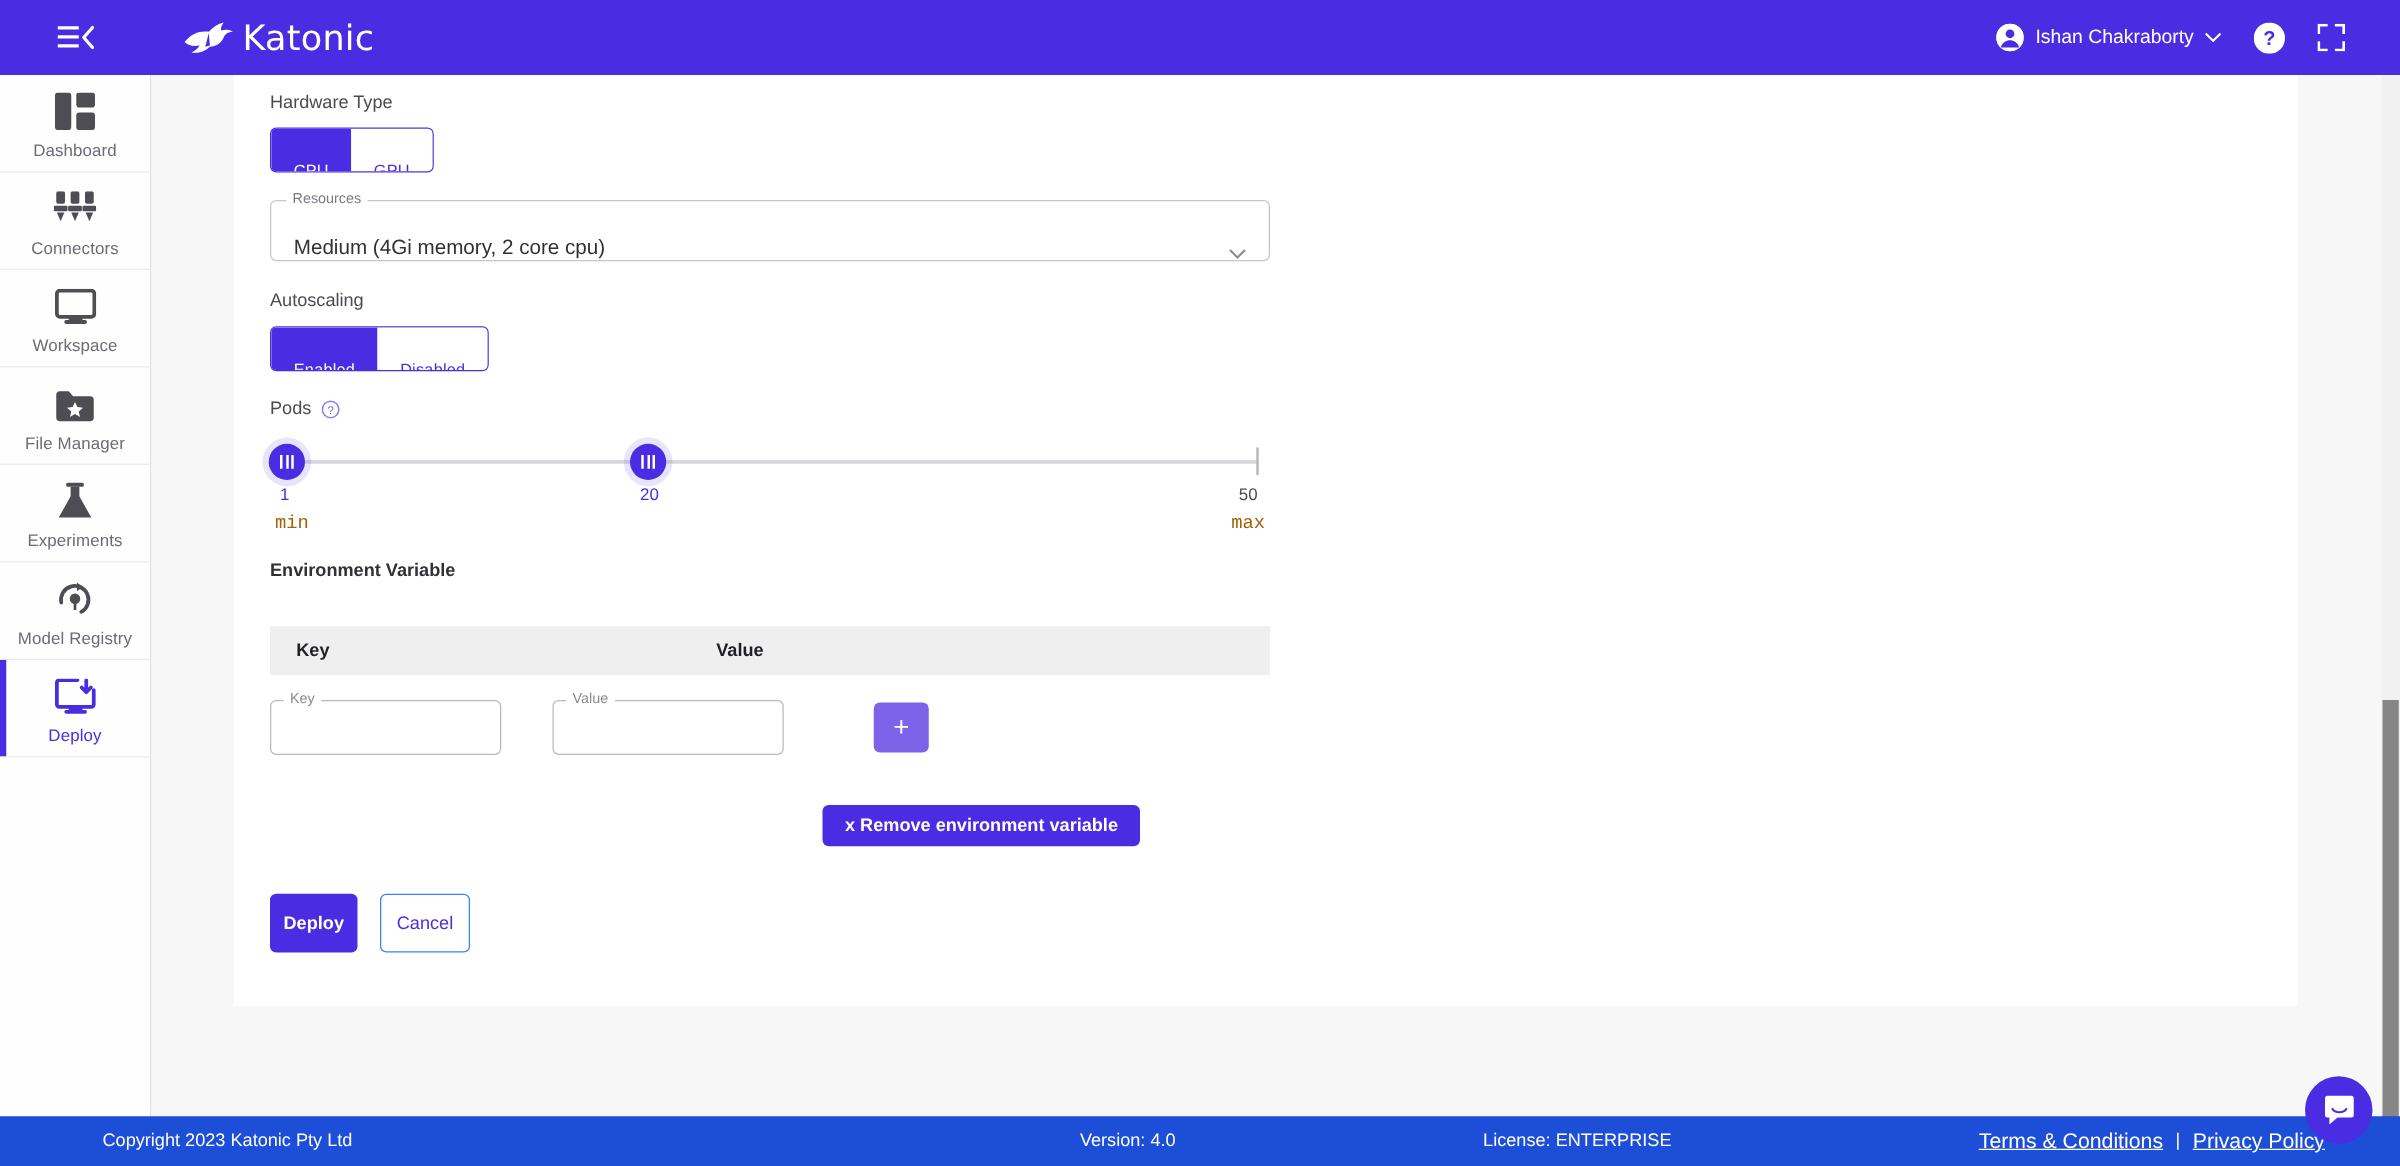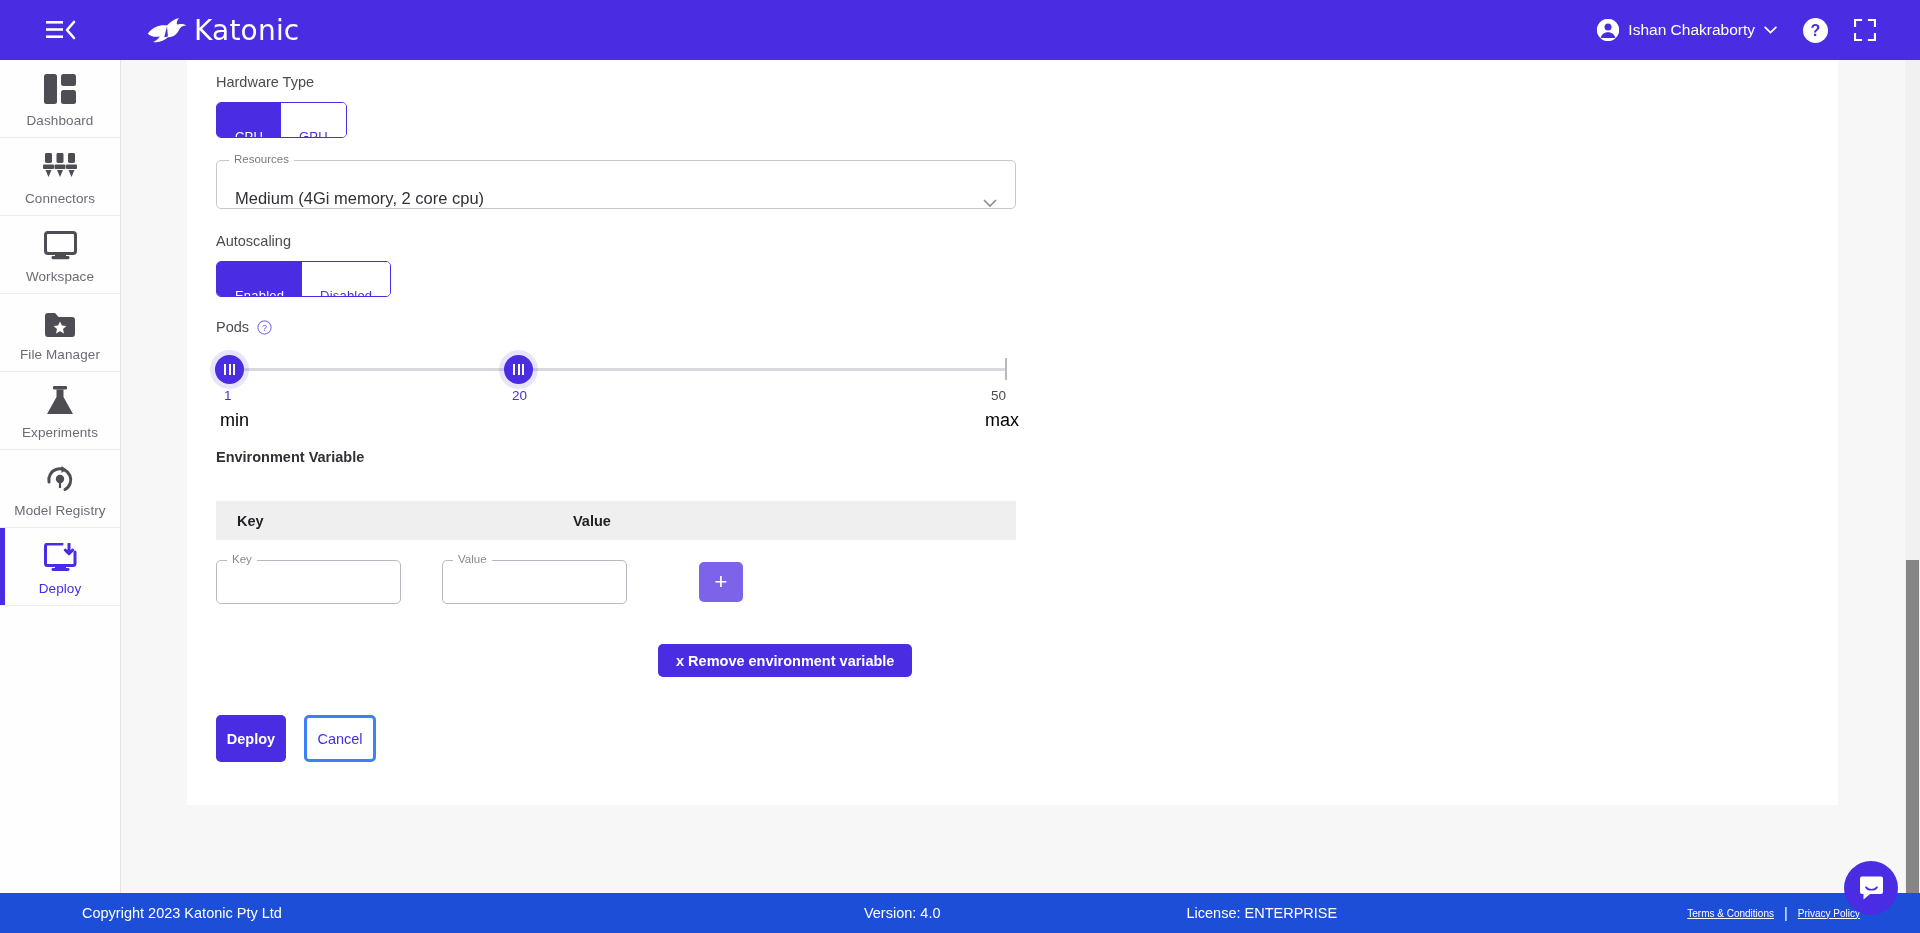--- a/index.html
+++ b/index.html
@@ -122,21 +122,21 @@
     background: #4a2ce2; display: flex; align-items: center; justify-content: center;
     cursor: grab; box-shadow: 0 0 0 5px rgba(74,44,226,0.13);
   }
   .thumb-bars { display: flex; gap: 2.5px; }
   .thumb-bars i { display: block; width: 2px; height: 11px; background: #fff; }
   .slider-val {
     position: absolute; top: 33px; font-size: 13.5px; color: #4a2ce2;
     font-family: "Liberation Sans", sans-serif;
   }
   .slider-cap {
-    position: absolute; top: 55px; font-size: 18px; color: #000000;
+    position: absolute; top: 55px; font-size: 15px; color: #a16207; font-family: Liberation Mono, monospace;
   }
   .slider-val.edge { color: #4a4a52; }
 
   
   .env-title { font-size: 14.5px; color: #303036; font-weight: bold; margin-bottom: 14px; }
   .env-table { width: 800px; margin-top: 36px; }
   .env-head {
     height: 39px; background: #efefef; display: flex; align-items: center;
   }
   .env-head .col-key { width: 357px; padding-left: 21px; font-size: 14.5px; color: #1f1f25; font-weight: bold; }
@@ -165,21 +165,21 @@
     font-weight: bold; cursor: pointer; font-family: "Liberation Sans", sans-serif;
   }
 
   .actions { display: flex; gap: 18px; margin-top: 38px; }
   .btn-deploy {
     background: #4a2ce2; color: #fff; border: none; border-radius: 5px;
     width: 70px; height: 47px; font-size: 14.5px; font-weight: bold; cursor: pointer;
     font-family: "Liberation Sans", sans-serif;
   }
   .btn-cancel {
-    background: #fff; color: #4a2ce2; border: 3px solid #3b82f6; border-radius: 5px;
+    background: #fff; color: #4a2ce2; border: 1px solid #3b82f6; border-radius: 5px;
     width: 72px; height: 47px; font-size: 14.5px; cursor: pointer;
     font-family: "Liberation Sans", sans-serif;
   }
 
   
   .scroll-track {
     position: absolute; right: 0; top: 60px; width: 15px; bottom: 0;
     background: #f1f1f1; z-index: 35;
   }
   .scroll-thumb {
@@ -190,21 +190,21 @@
   
   .footer {
     position: absolute; left: 0; bottom: 0; width: 1920px; height: 40px;
     background: #1d4ed8; display: flex; align-items: center; z-index: 50;
     color: #fff; font-size: 14.5px;
   }
   .footer-copy { margin-left: 82px; }
   .footer-version { margin-left: 582px; }
   .footer-license { margin-left: 246px; }
   .footer-links { margin-left: auto; margin-right: 60px; display: flex; gap: 10px; align-items: center; }
-  .footer-links a { color: #fff; text-decoration: underline; cursor: pointer; font-size: 10px; }
+  .footer-links a { color: #fff; text-decoration: underline; cursor: pointer; font-size: 17px; }
   .footer-sep { color: #fff; }
 
   .intercom {
     position: absolute; right: 22px; bottom: 18px; width: 54px; height: 54px;
     border-radius: 50%; background: #4a2ce2; display: flex;
     align-items: center; justify-content: center; cursor: pointer; z-index: 60;
   }
 </style>
 </head>
 <body>

